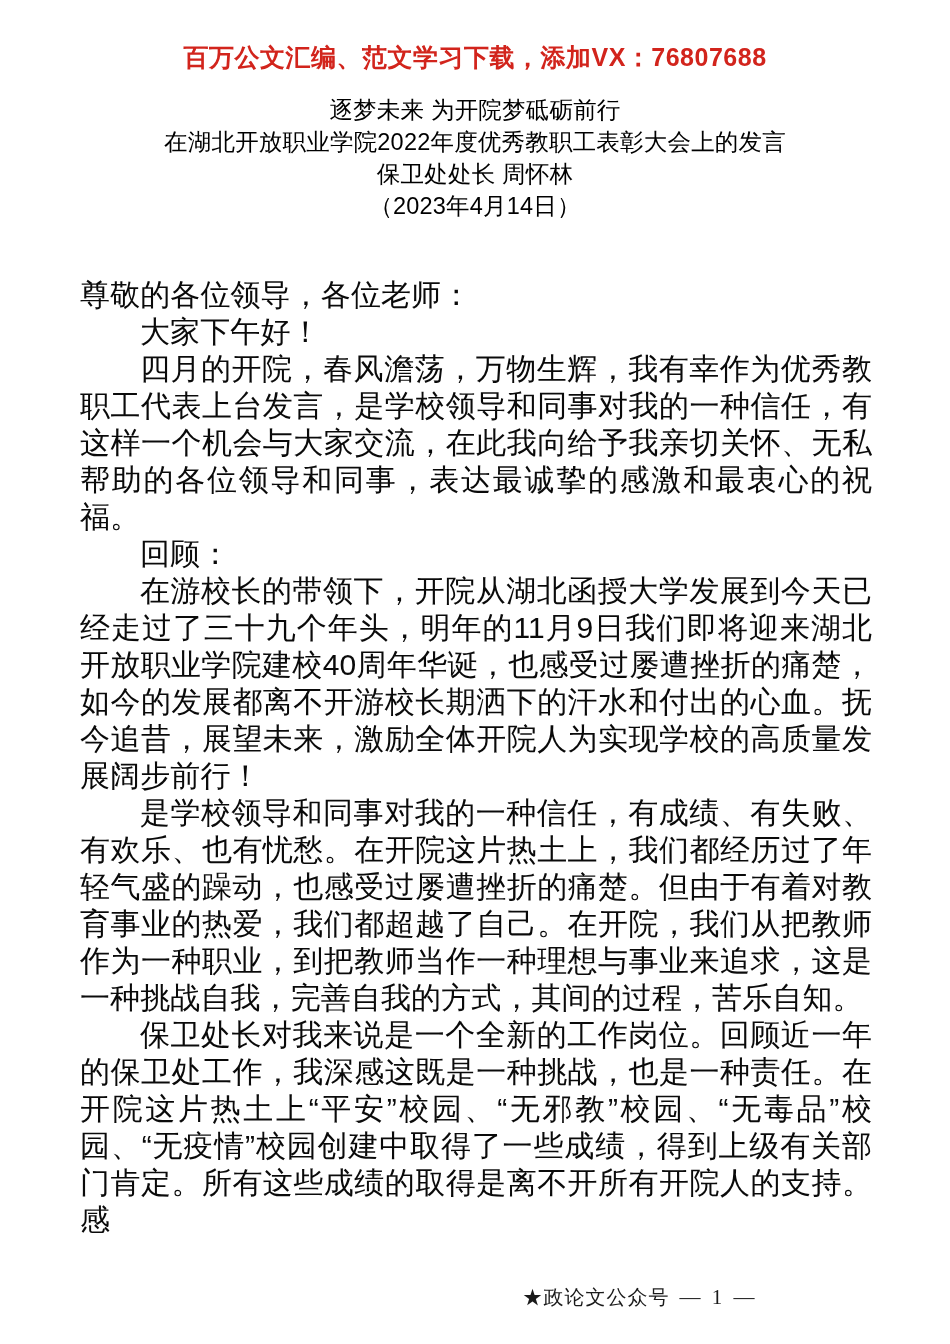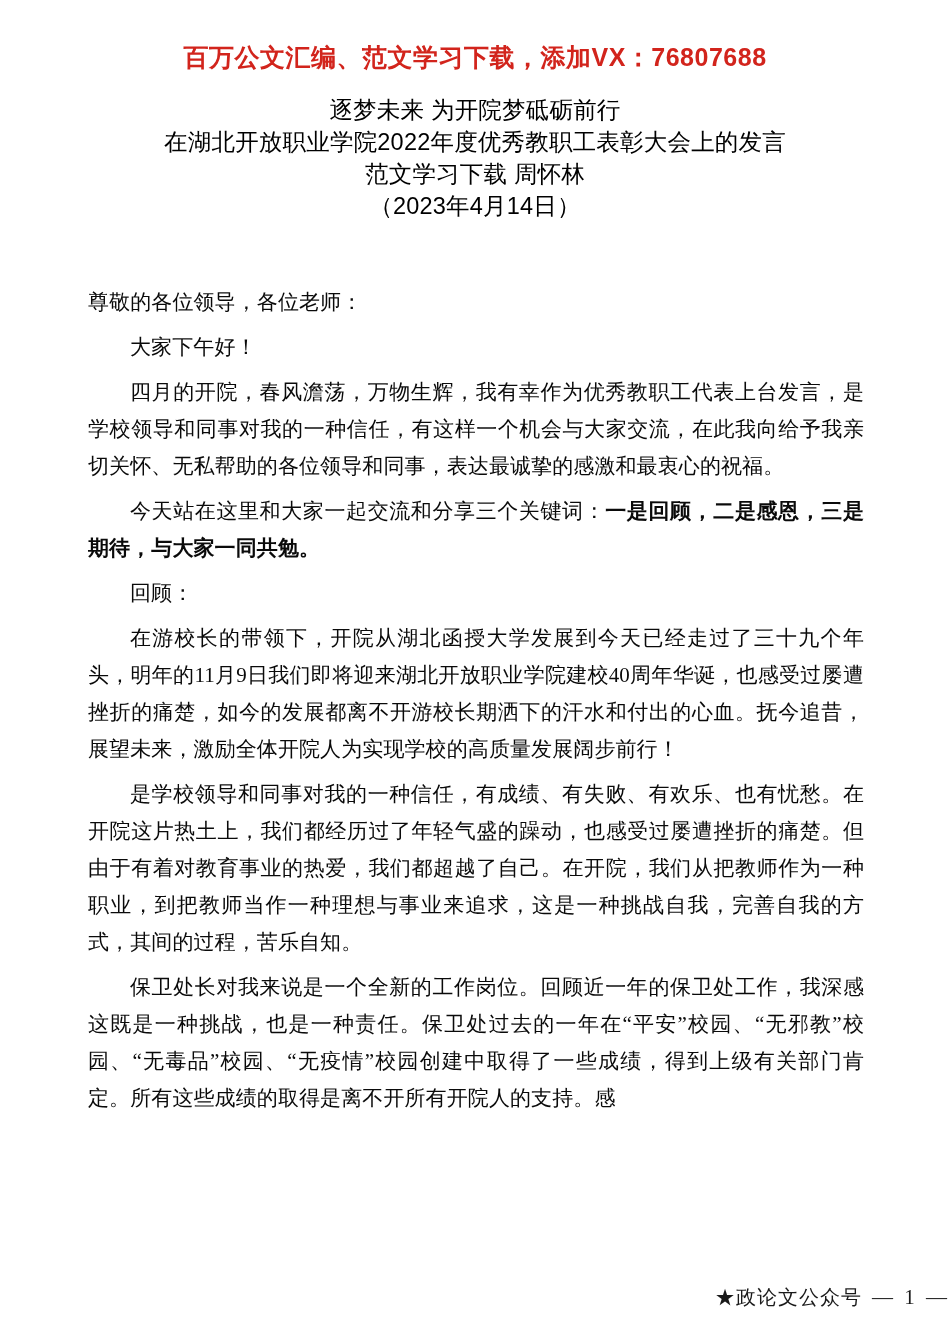--- a/index.html
+++ b/index.html
@@ -52,44 +52,43 @@
   }
 
   
   .body-block {
     position: absolute;
     top: 276px;
     left: 80px;
     width: 792px;
   }
   .para {
-    font-size: 21px;
+    font-size: 30px;
     line-height: 37px;
     color: #0a0a0a;
     text-align: justify;
     text-align-last: left;
     letter-spacing: 0.1px;
-    margin: 8px;
+    margin: 0;
     text-justify: inter-ideograph;
-    font-family: Liberation Serif, serif;
   }
   .para.indent {
     text-indent: 2em;
   }
   .bold {
     font-weight: 700;
   }
 
   
   .footer {
     position: absolute;
     left: 0;
     top: 1284px;
     width: 950px;
-    text-align: right;
+    text-align: center;
     padding-right: 0;
   }
   .footer-inner {
     display: inline-block;
     margin-left: 330px;
     font-family: "Liberation Serif", "DejaVu Serif", serif;
     font-size: 21px;
     color: #1a1a1a;
     white-space: nowrap;
     letter-spacing: 1px;
@@ -105,33 +104,32 @@
 </head>
 <body>
 
 <div class="page">
 
   <div class="promo-banner" style="color: rgb(210, 36, 28);">百万公文汇编、范文学习下载，添加VX：76807688</div>
 
   <div class="title-block">
     <div class="title-line">逐梦未来  为开院梦砥砺前行</div>
     <div class="title-line">在湖北开放职业学院2022年度优秀教职工表彰大会上的发言</div>
-    <div class="title-line">范文学习下载  周怀林</div>
+    <div class="title-line">保卫处处长  周怀林</div>
     <div class="title-line">（2023年4月14日）</div>
   </div>
 
   <div class="body-block" id="body-block">
       <p class="para"><span>尊敬的各位领导，各位老师：</span></p>
       <p class="para indent"><span>大家下午好！</span></p>
       <p class="para indent"><span>四月的开院，春风澹荡，万物生辉，我有幸作为优秀教职工代表上台发言，是学校领导和同事对我的一种信任，有这样一个机会与大家交流，在此我向给予我亲切关怀、无私帮助的各位领导和同事，表达最诚挚的感激和最衷心的祝福。</span></p>
-      <p class="para indent"><span>今天站在这里和大家一起交流和分享三个关键词：</span><span class="bold">一是回顾，二是感恩，三是期待，与大家一同共勉。</span></p>
       <p class="para indent"><span>回顾：</span></p>
       <p class="para indent"><span>在游校长的带领下，开院从湖北函授大学发展到今天已经走过了三十九个年头，明年的11月9日我们即将迎来湖北开放职业学院建校40周年华诞，也感受过屡遭挫折的痛楚，如今的发展都离不开游校长期洒下的汗水和付出的心血。抚今追昔，展望未来，激励全体开院人为实现学校的高质量发展阔步前行！</span></p>
       <p class="para indent"><span>是学校领导和同事对我的一种信任，有成绩、有失败、有欢乐、也有忧愁。在开院这片热土上，我们都经历过了年轻气盛的躁动，也感受过屡遭挫折的痛楚。但由于有着对教育事业的热爱，我们都超越了自己。在开院，我们从把教师作为一种职业，到把教师当作一种理想与事业来追求，这是一种挑战自我，完善自我的方式，其间的过程，苦乐自知。</span></p>
-      <p class="para indent"><span>保卫处长对我来说是一个全新的工作岗位。回顾近一年的保卫处工作，我深感这既是一种挑战，也是一种责任。保卫处过去的一年在“平安”校园、“无邪教”校园、“无毒品”校园、“无疫情”校园创建中取得了一些成绩，得到上级有关部门肯定。所有这些成绩的取得是离不开所有开院人的支持。感</span></p>
+      <p class="para indent"><span>保卫处长对我来说是一个全新的工作岗位。回顾近一年的保卫处工作，我深感这既是一种挑战，也是一种责任。在开院这片热土上“平安”校园、“无邪教”校园、“无毒品”校园、“无疫情”校园创建中取得了一些成绩，得到上级有关部门肯定。所有这些成绩的取得是离不开所有开院人的支持。感</span></p>
     </div>
 
   <div class="footer">
     <span class="footer-inner">
       <span class="footer-tag">★政论文公众号</span><span class="footer-page">— 1 —</span>
     </span>
   </div>
 
 </div>
 

